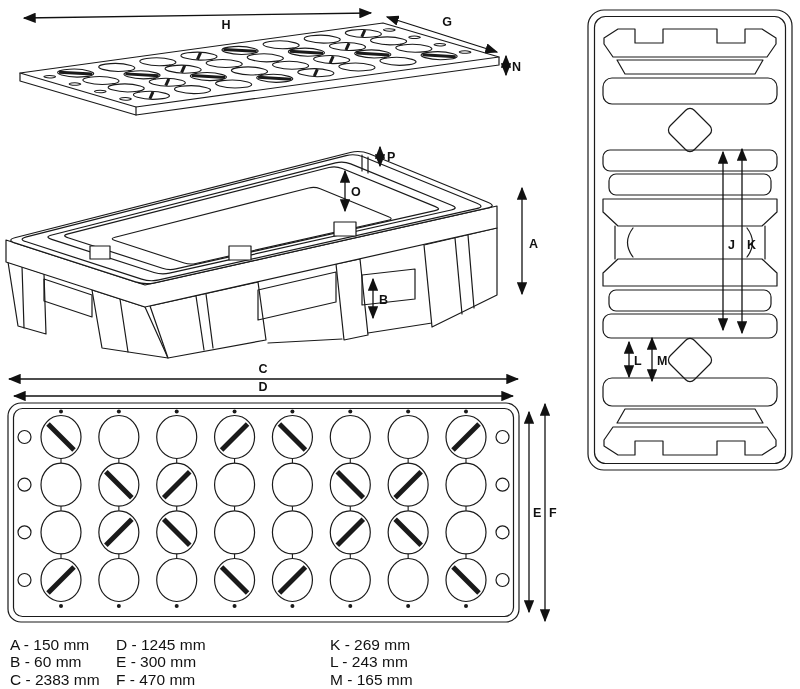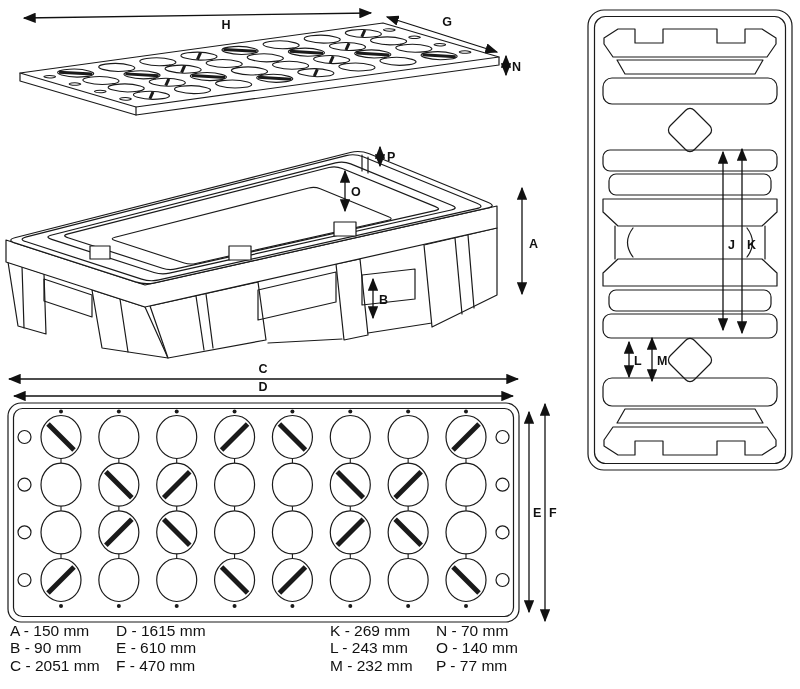--- a/index.html
+++ b/index.html
@@ -4,21 +4,21 @@
 <style>
   html,body{margin:0;padding:0;background:#ffffff;width:800px;height:689px;overflow:hidden;
             font-family:"Liberation Sans", sans-serif;}
   .stage{position:relative;width:800px;height:689px;background:#fff;}
   svg{position:absolute;left:0;top:0;}
   svg *{shape-rendering:auto;}
   .ln{stroke:#1a1a1a;stroke-width:1.2;fill:none;stroke-linejoin:round;stroke-linecap:round;}
   .fw{stroke:#1a1a1a;stroke-width:1.2;fill:#ffffff;stroke-linejoin:round;}
   .dimline{stroke:#111;stroke-width:1.3;fill:none;marker-start:url(#ah);marker-end:url(#ah);}
   .dim{font:700 12.5px "Liberation Sans", sans-serif;fill:#111;}
-  .legend{position:absolute;left:0;top:622px;width:800px;height:53px;}
+  .legend{position:absolute;left:0;top:636px;width:800px;height:53px;}
   .legend-col{position:absolute;top:0;}
   .legend-item{font:400 15.5px "Liberation Sans", sans-serif;color:#111;line-height:17.4px;white-space:nowrap;}
 </style>
 </head>
 <body>
 
 <div class="stage">
 
 <svg width="800" height="632" viewBox="0 0 800 632">
   <defs>
@@ -306,33 +306,28 @@
     <line class="dimline" x1="629" y1="342" x2="629" y2="377"></line>
     <text class="dim" x="634" y="365">L</text>
     <line class="dimline" x1="652" y1="338" x2="652" y2="381"></line>
     <text class="dim" x="657" y="365">M</text>
   </g>
 </svg>
 
 <div class="legend">
   <div class="legend-col" style="left:10px">
     <div class="legend-item">A - 150 mm</div>
-    <div class="legend-item">B - 90 mm</div>
-    <div class="legend-item">C - 2051 mm</div>
+    <div class="legend-item">B - 60 mm</div>
+    <div class="legend-item">C - 2383 mm</div>
   </div>
   <div class="legend-col" style="left:116px">
-    <div class="legend-item">D - 1615 mm</div>
-    <div class="legend-item">E - 610 mm</div>
+    <div class="legend-item">D - 1245 mm</div>
+    <div class="legend-item">E - 300 mm</div>
     <div class="legend-item">F - 470 mm</div>
   </div>
   <div class="legend-col" style="left:330px">
     <div class="legend-item">K - 269 mm</div>
     <div class="legend-item">L - 243 mm</div>
-    <div class="legend-item">M - 232 mm</div>
-  </div>
-  <div class="legend-col" style="left:436px">
-    <div class="legend-item">N - 70 mm</div>
-    <div class="legend-item">O - 140 mm</div>
-    <div class="legend-item">P - 77 mm</div>
+    <div class="legend-item">M - 165 mm</div>
   </div>
 </div>
 
 </div>
 
 </body></html>

